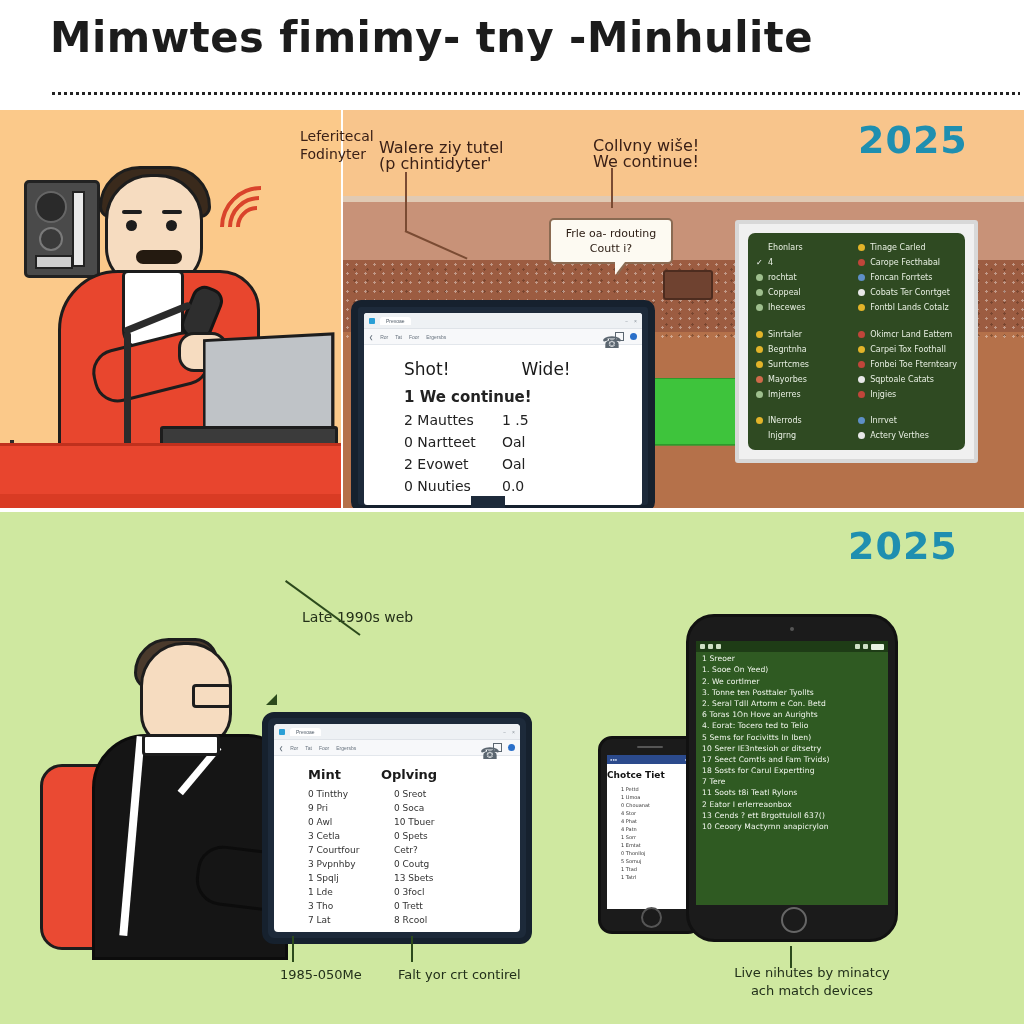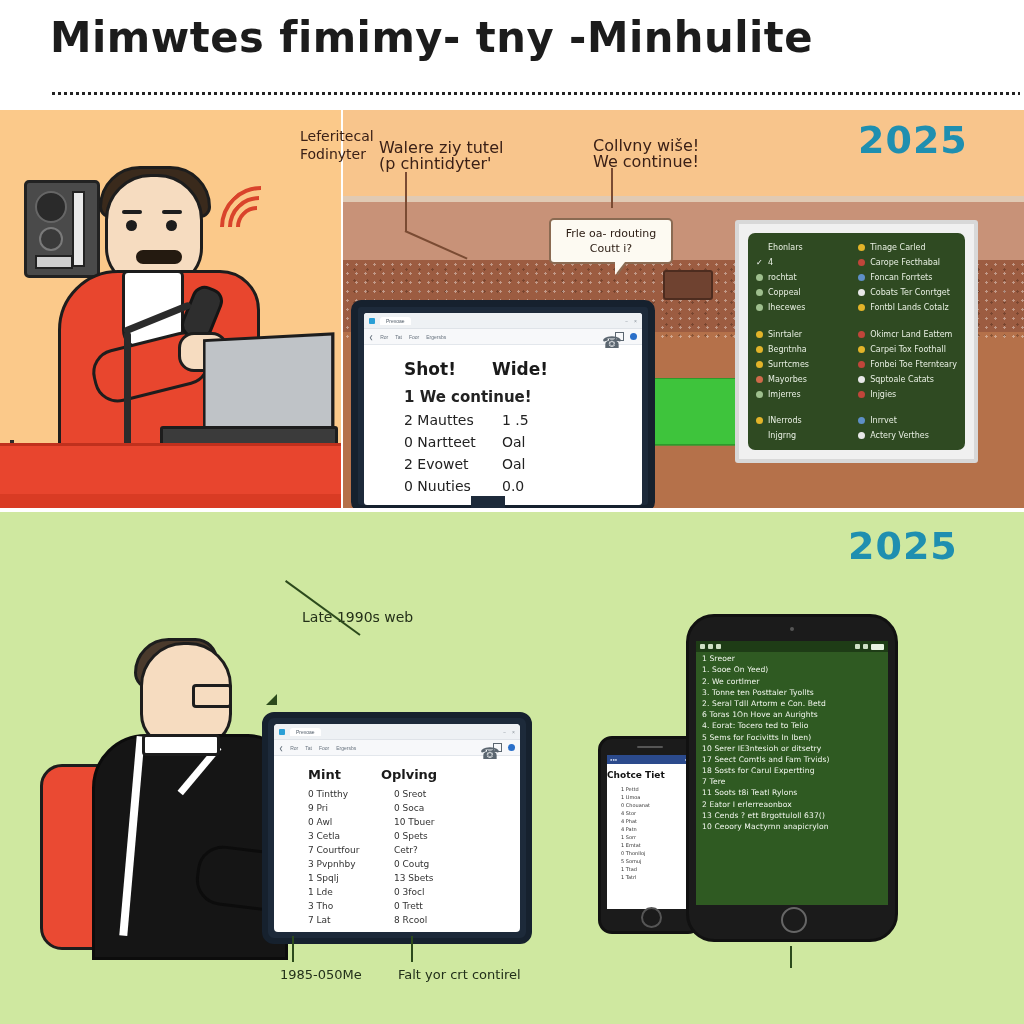--- a/index.html
+++ b/index.html
@@ -119,21 +119,21 @@
   }
   .monitor .browser{position:absolute;left:6px;top:6px;right:6px;bottom:0;background:#ffffff;border-radius:3px;overflow:hidden;}
   .bw-tabbar{height:15px;background:#eef1f4;border-bottom:1px solid #dfe3e8;display:flex;align-items:center;padding:0 5px;gap:5px;}
   .bw-tab{font-size:5px;color:#55606c;background:#fff;border-radius:3px 3px 0 0;padding:1px 6px;}
   .bw-toolbar{height:15px;background:#f7f8fa;border-bottom:1px solid #e3e7ec;display:flex;align-items:center;padding:0 5px;gap:7px;}
   .bw-mi{font-size:5px;color:#66717d;}
   .bw-right{margin-left:auto;display:flex;gap:6px;align-items:center;}
   .bw-ic{width:7px;height:7px;color:#5b6670;}
   .bw-ic.circ{border-radius:50%;background:#2a6fc9;}
   .sheet{padding:14px 0 0 40px;}
-  .sheet .hrow{display:flex;gap:36px;font-family:"DejaVu Sans",sans-serif;font-size:17px;font-weight:700;color:#1a1a1a;margin-bottom:9px;}
+  .sheet .hrow{display:flex;gap:72px;font-family:"DejaVu Sans",sans-serif;font-size:17px;font-weight:400;color:#1a1a1a;margin-bottom:9px;}
   .sheet .lrow{display:flex;gap:12px;font-family:"DejaVu Sans",sans-serif;font-size:14px;color:#222;margin-bottom:6px;}
   .sheet .lrow .c1{width:86px;}
   .sheet .wide{font-weight:700;font-size:15px;}
   .mon-neck{position:absolute;left:128px;top:386px;width:34px;height:22px;background:#1d2a3a;}
 
   .tablet2{
     position:absolute;left:392px;top:110px;width:235px;height:235px;
     background:#f0f0f0;border:4px solid #d8d8d8;border-radius:3px;
   }
   .tablet2 .scr{
@@ -630,19 +630,23 @@
         </div>
     </div>
     <div class="home"></div>
   </div>
 
   <div class="tick tk1"></div>
   <div class="tick tk2"></div>
   <div class="tick tk3"></div>
   <div class="cap cap1">1985-050Me</div>
   <div class="cap cap2">Falt yor crt contirel</div>
+  <div class="cap cap3">
+    <div>Live nihutes by minatcy</div>
+    <div>ach match devices</div>
+  </div>
 
   <div class="p1-label">
     <div>Leferitecal</div>
     <div>Fodinyter</div>
   </div>
 
 </div>
 
 </body></html>

